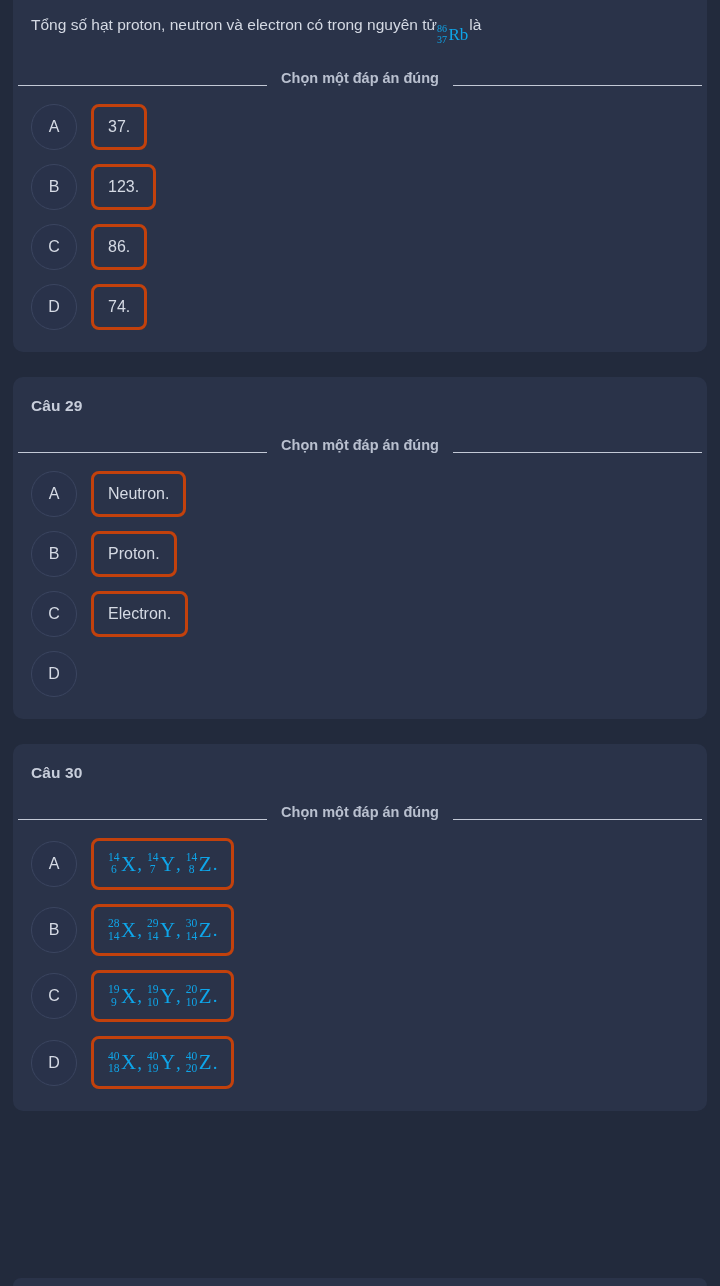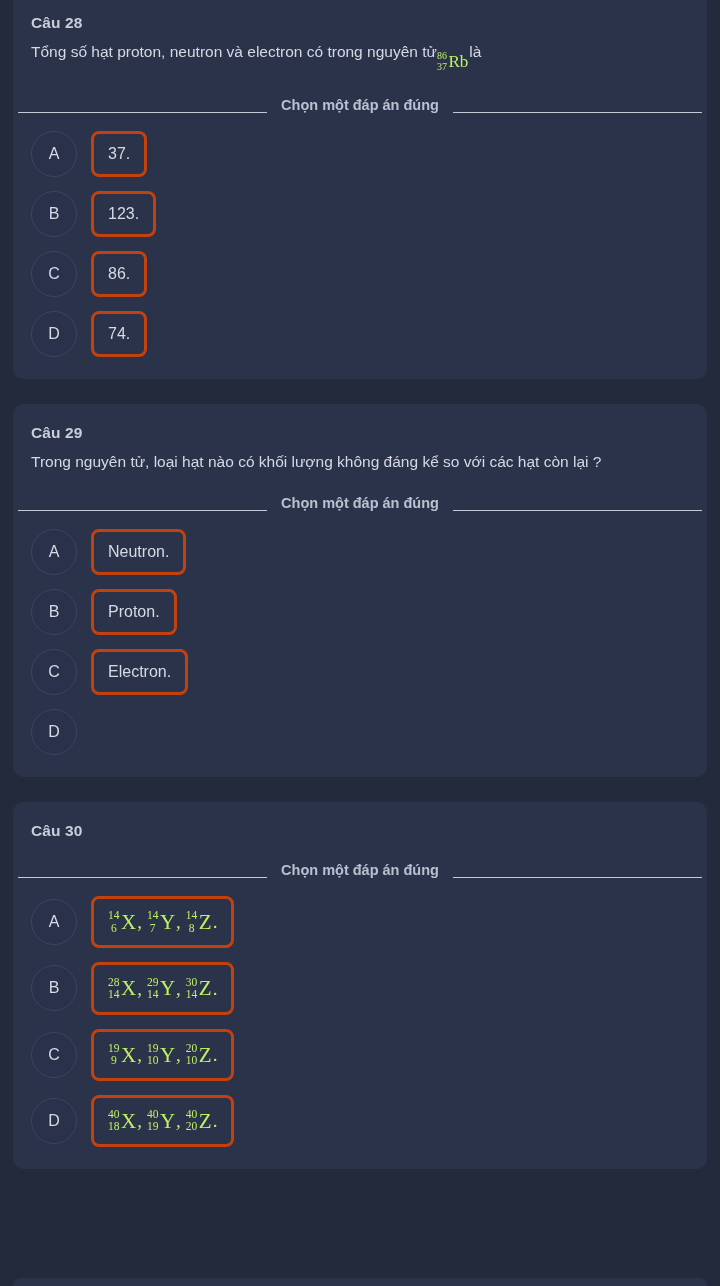--- a/index.html
+++ b/index.html
@@ -101,21 +101,21 @@
     align-items: center;
     font-size: 16px;
     color: #d5dae4;
     line-height: 1.25;
   }
 
   
   .math {
     font-family: "Liberation Serif", serif;
     font-size: 19px;
-    color: #bef264;
+    color: #0ea5e9;
     display: inline-flex;
     align-items: center;
     white-space: nowrap;
   }
   .iso {
     display: inline-flex;
     align-items: center;
     margin-right: 1px;
   }
   .iso .nums {
@@ -154,21 +154,20 @@
     background: #2a3349;
     border-radius: 10px 10px 0 0;
   }
 </style>
 </head>
 <body>
 
 <div class="page">
 
   <div class="q-card first">
-    <div class="q-number">Câu 28</div>
     <div class="q-text">
       <span>Tổng số hạt proton, neutron và electron có trong nguyên tử</span><span class="math iso-inline">
           <span class="iso">
             <span class="nums">
               <span>86</span>
               <span>37</span>
             </span>
             <span class="sym">Rb</span>
           </span>
         </span><span>là</span>
@@ -195,21 +194,20 @@
       </div>
       <div class="option-row">
         <div class="opt-badge">D</div>
         <div class="opt-box">74.</div>
       </div>
     </div>
   </div>
 
   <div class="q-card">
     <div class="q-number">Câu 29</div>
-    <div class="q-text">Trong nguyên tử, loại hạt nào có khối lượng không đáng kể so với các hạt còn lại ?</div>
 
     <div class="divider">
       <span class="rule left"></span>
       <span class="label">Chọn một đáp án đúng</span>
       <span class="rule right"></span>
     </div>
 
     <div class="options">
       <div class="option-row">
         <div class="opt-badge">A</div>

